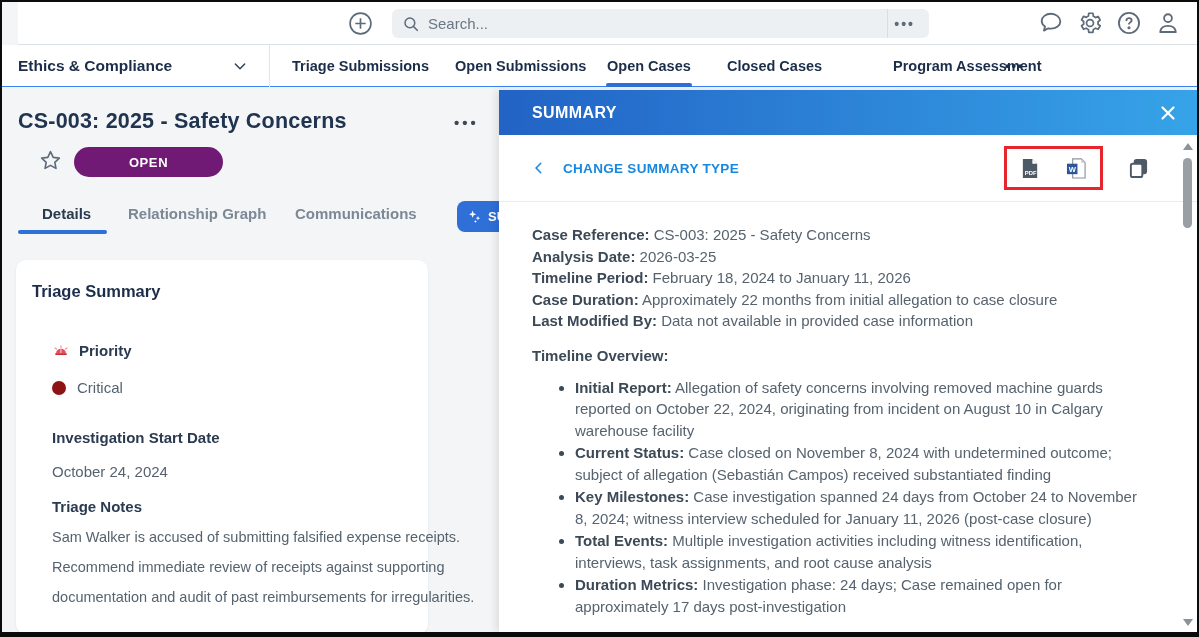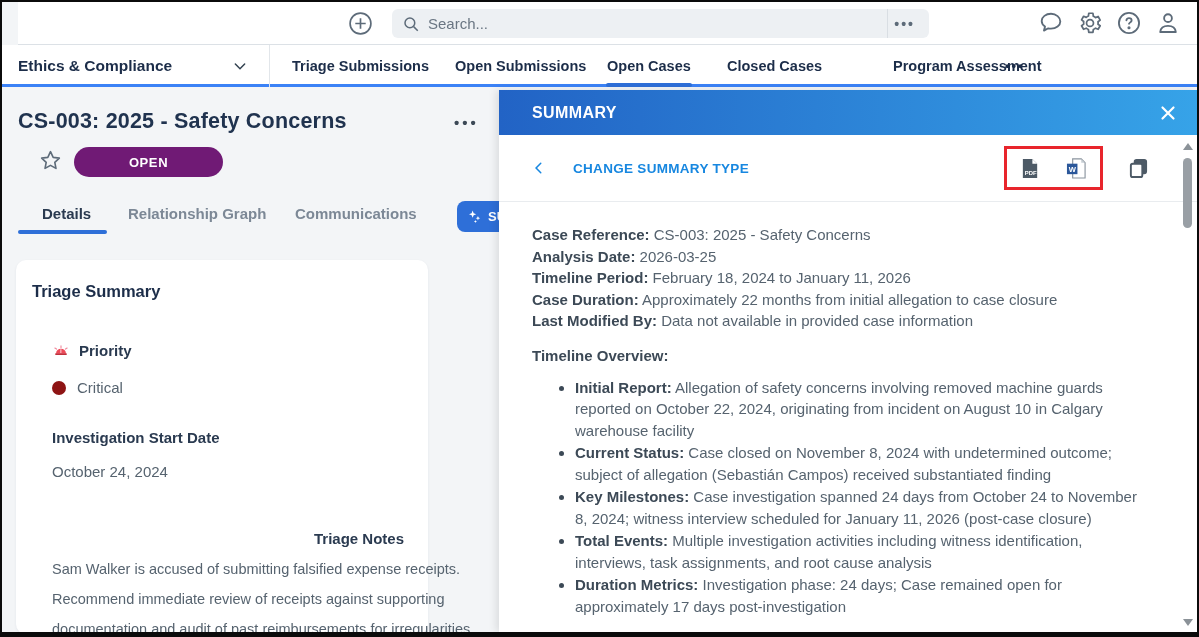--- a/index.html
+++ b/index.html
@@ -19,21 +19,21 @@
   .searchbox input{ flex:1; border:none; outline:none; background:transparent;
                     font-size:15px; color:#42505c; font-family:inherit; }
   .searchbox input::placeholder{ color:#6a7683; }
   .search-divider{ width:1px; height:29px; background:#d9dee3; margin:0 2px 0 8px; }
   .search-more{ color:#5d6b79; font-weight:bold; letter-spacing:2px; font-size:14px;
                 padding:0 4px; cursor:pointer; }
   .topbar-icons{ position:absolute; right:16px; top:8px; display:flex; gap:13px; }
   .topbar-icons .tico{ width:26px; height:26px; cursor:pointer; }
   
   .navbar{ position:absolute; left:0; top:43px; right:0; height:42px; background:#fff;
-           border-bottom:3px solid #3b82f6; z-index:5; }
+           border-bottom:1px solid #3b82f6; z-index:5; }
   .app-select{ position:absolute; left:16px; top:0; height:42px; display:flex; align-items:center;
                gap:8px; cursor:pointer; }
   .app-select .app-name{ font-size:15.5px; font-weight:700; color:#1c2d49; }
   .app-select .chev{ margin-left:52px; }
   .nav-vdiv{ position:absolute; left:267px; top:0; width:1px; height:42px; background:#e2e6ea; }
   .nav-tab{ position:absolute; top:0; height:42px; display:flex; align-items:center;
             font-size:14.5px; font-weight:600; color:#1c2d49; cursor:pointer; white-space:nowrap; }
   .nav-underline{ position:absolute; left:604px; top:38px; width:86px; height:4px;
                   background:#2e6fd8; border-radius:2px; z-index:6; }
   .nav-more{ position:absolute; left:1003px; top:0; height:40px; display:flex; align-items:center;
@@ -60,32 +60,32 @@
          border-radius:10px; box-shadow:0 1px 3px rgba(25,45,80,.07); z-index:1; }
   .card h2{ margin:22px 0 0 16px; font-size:16.5px; font-weight:700; color:#1c2d49; }
   .card .sect{ margin-left:36px; margin-right:24px; }
   .prio-row{ display:flex; align-items:center; gap:9px; margin-top:40px;text-align:center; }
   .prio-row .plabel{ font-size:15px; font-weight:700; color:#2a3a50; }
   .crit-row{ display:flex; align-items:center; gap:11px; margin-top:20px; }
   .crit-dot{ width:14px; height:14px; border-radius:50%; background:#8e1414; }
   .crit-text{ font-size:15px; color:#56636f; }
   .field-label{ font-size:15px; font-weight:700; color:#2a3a50; margin-top:33px; }
   .field-value{ font-size:15px; color:#56636f; margin-top:17px; }
-  .notes-label{ font-size:15px; font-weight:700; color:#2a3a50; margin-top:50px;text-align:right; }
+  .notes-label{ font-size:15px; font-weight:700; color:#2a3a50; margin-top:18px; }
   .notes-text{ font-size:14.5px; color:#56636f; line-height:30px; margin-top:7px; width:432px; }
   
   .panel{ position:absolute; left:497px; top:88px; right:0; bottom:0; background:#fff;
           box-shadow:-3px 0 8px rgba(0,0,0,.10); z-index:10; }
   .panel-header{ height:45px; background:linear-gradient(90deg,#2263c5 0%,#36a3e8 100%);
                  display:flex; align-items:center; padding:0 18px 0 33px; }
   .panel-header .ptitle{ color:#fff; font-size:16px; font-weight:700; letter-spacing:.4px; flex:1; }
   .close-btn{ width:22px; height:22px; cursor:pointer; }
   .panel-toolbar{ height:67px; border-bottom:1px solid #e9ecef; display:flex; align-items:center;
                   padding:0 48px 0 33px; }
-  .back-link{ display:flex; align-items:center; gap:27px; color:#1787e0; font-size:13.5px;
+  .back-link{ display:flex; align-items:center; gap:17px; color:#1787e0; font-size:13.5px;
               font-weight:700; letter-spacing:.3px; cursor:pointer; }
   .toolbar-spacer{ flex:1; }
   .red-box{ border:3px solid #e8252c; display:flex; align-items:center; gap:25px;
             padding:8px 13px; }
   .doc-ico{ width:21px; height:22px; cursor:pointer; }
   .copy-btn{ margin-left:25px; width:21px; height:22px; cursor:pointer; }
   .panel-body{ padding:22px 60px 0 33px; overflow:hidden; height:430px; }
   .pfield{ font-size:15px; line-height:21.5px; color:#56636f; }
   .pfield b, .pbullets b, .pheading{ font-weight:700; color:#3c4956; }
   .pheading{ font-size:15px; margin-top:15px; }

